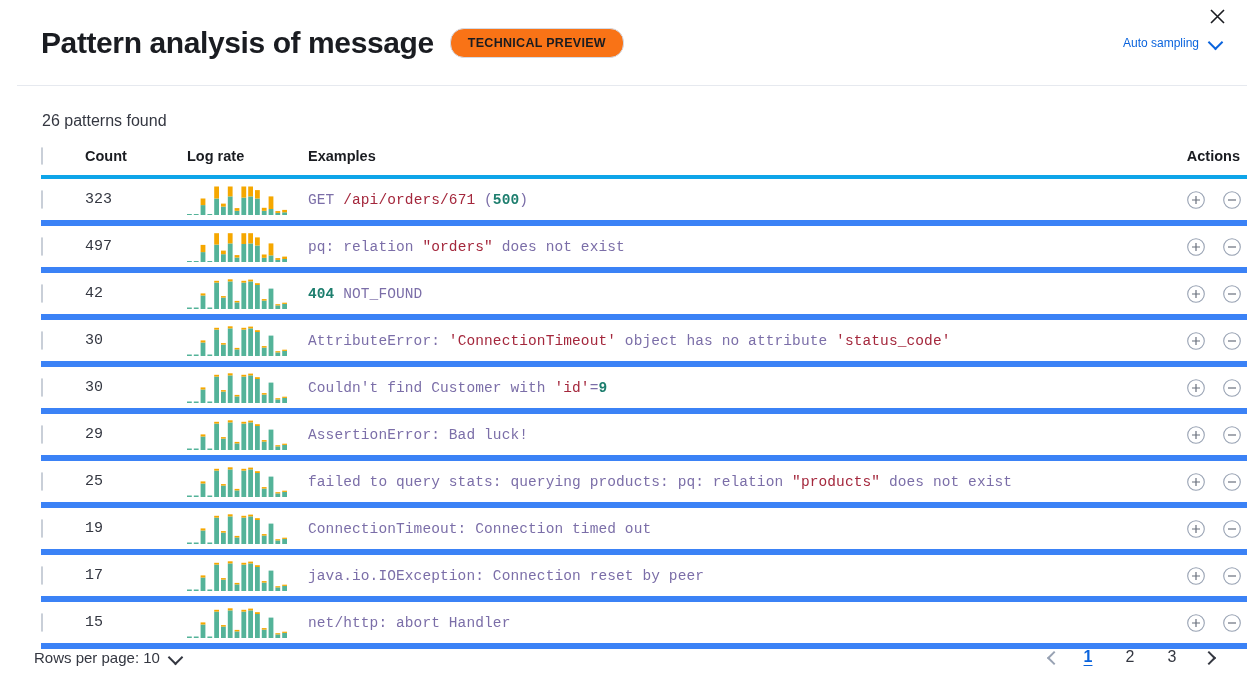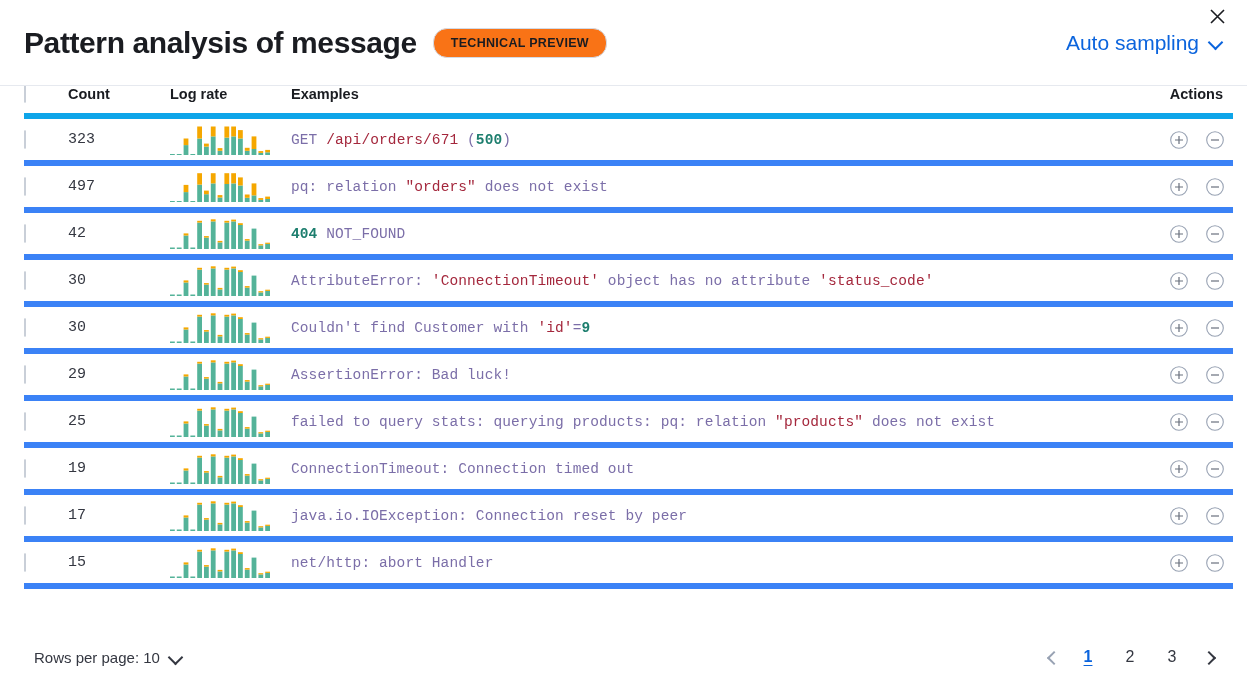--- a/index.html
+++ b/index.html
@@ -1,41 +1,41 @@
 <!DOCTYPE html>
 <html><head>
 <meta charset="utf-8">
 <style>
   html,body{margin:0;padding:0;}
   body{
     width:1247px;height:684px;background:#ffffff;
     font-family:"Liberation Sans",sans-serif;
     color:#343741;overflow:hidden;
   }
-  .panel{position:relative;width:1247px;height:684px;box-sizing:border-box;}
+  .panel{position:relative;width:1247px;height:684px;box-sizing:border-box;padding-left:17px;}
 
   
   .header{
     position:relative;height:86px;box-sizing:border-box;
     border-bottom:1px solid #e6e9ef;
     display:flex;align-items:center;padding:0 24px;
   }
   .title{
     font-size:30px;font-weight:700;letter-spacing:-0.4px;
     color:#1a1c21;white-space:nowrap;
   }
   .badge{
     margin-left:16px;display:inline-flex;align-items:center;justify-content:center;
     height:28px;padding:0 17px;border:1px solid #d3dae6;border-radius:14px;
     font-size:12.5px;font-weight:700;letter-spacing:0.3px;color:#1a1c21;
     background:#f97316;white-space:nowrap;
   }
   .header-right{
     margin-left:auto;display:flex;align-items:center;gap:10px;
-    color:#0b64dd;font-size:21px;white-space:nowrap;cursor:pointer;
+    color:#0b64dd;font-size:12px;white-space:nowrap;cursor:pointer;
   }
   .chev-down{display:inline-block;width:14px;height:14px;position:relative;}
   .chev-down::before{
     content:"";position:absolute;left:1px;top:1px;width:9px;height:9px;
     border-right:2px solid currentColor;border-bottom:2px solid currentColor;
     transform:rotate(45deg);
   }
   .close-btn{
     position:absolute;right:16px;top:2px;width:28px;height:28px;
     display:flex;align-items:center;justify-content:center;cursor:pointer;
@@ -44,21 +44,21 @@
 
   
   .body{padding:0 24px;box-sizing:border-box;}
   .found{
     font-size:16px;color:#343741;padding:26px 0 18px 1px;
   }
 
   table{border-collapse:collapse;width:1199px;table-layout:fixed;}
   thead th{
     text-align:left;font-size:14.5px;font-weight:700;color:#1a1c21;
-    padding:0 0 11px 0;border-bottom:6px solid #0ea5e9;vertical-align:bottom;
+    padding:0 0 11px 0;border-bottom:4px solid #0ea5e9;vertical-align:bottom;
   }
   th.c-check{width:44px;}
   th.c-count{width:102px;}
   th.c-rate{width:121px;}
   th.c-ex{width:832px;}
   th.c-act{width:100px;text-align:right;padding-right:10px;margin-top:20px;}
 
   tbody td{
     border-bottom:6px solid #3b82f6;height:41px;padding:0;vertical-align:middle;
   }
@@ -130,20 +130,21 @@
     </div>
 
     <div class="close-btn">
       <svg width="17" height="17" viewBox="0 0 17 17" aria-hidden="true">
         <path d="M2 2 L15 15 M15 2 L2 15" stroke="#1a1c21" stroke-width="1.6" fill="none"></path>
       </svg>
     </div>
   </div>
 
   <div class="body">
+    <div class="found">26 patterns found</div>
 
     <table>
       <thead>
         <tr>
           <th class="c-check">
             <span class="chk"></span>
           </th>
           <th class="c-count">Count</th>
           <th class="c-rate">Log rate</th>
           <th class="c-ex">Examples</th>

